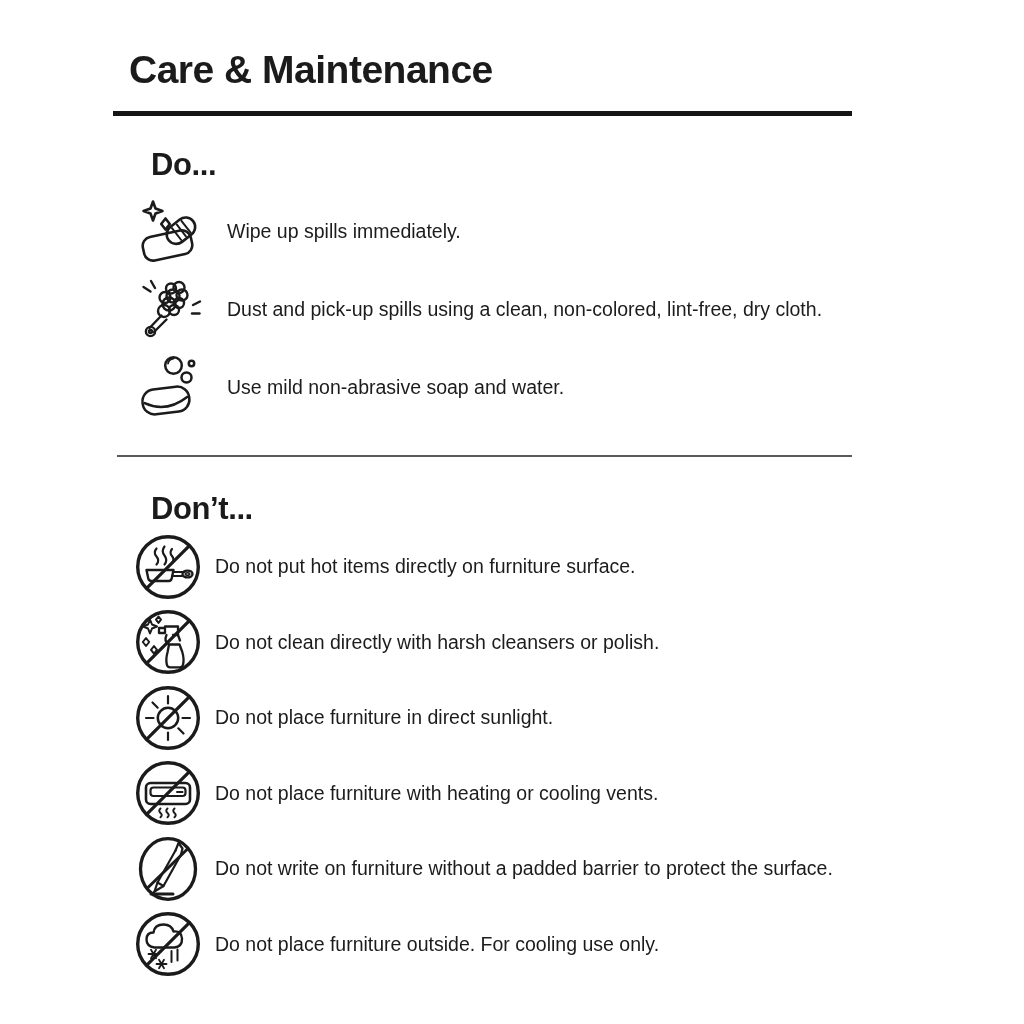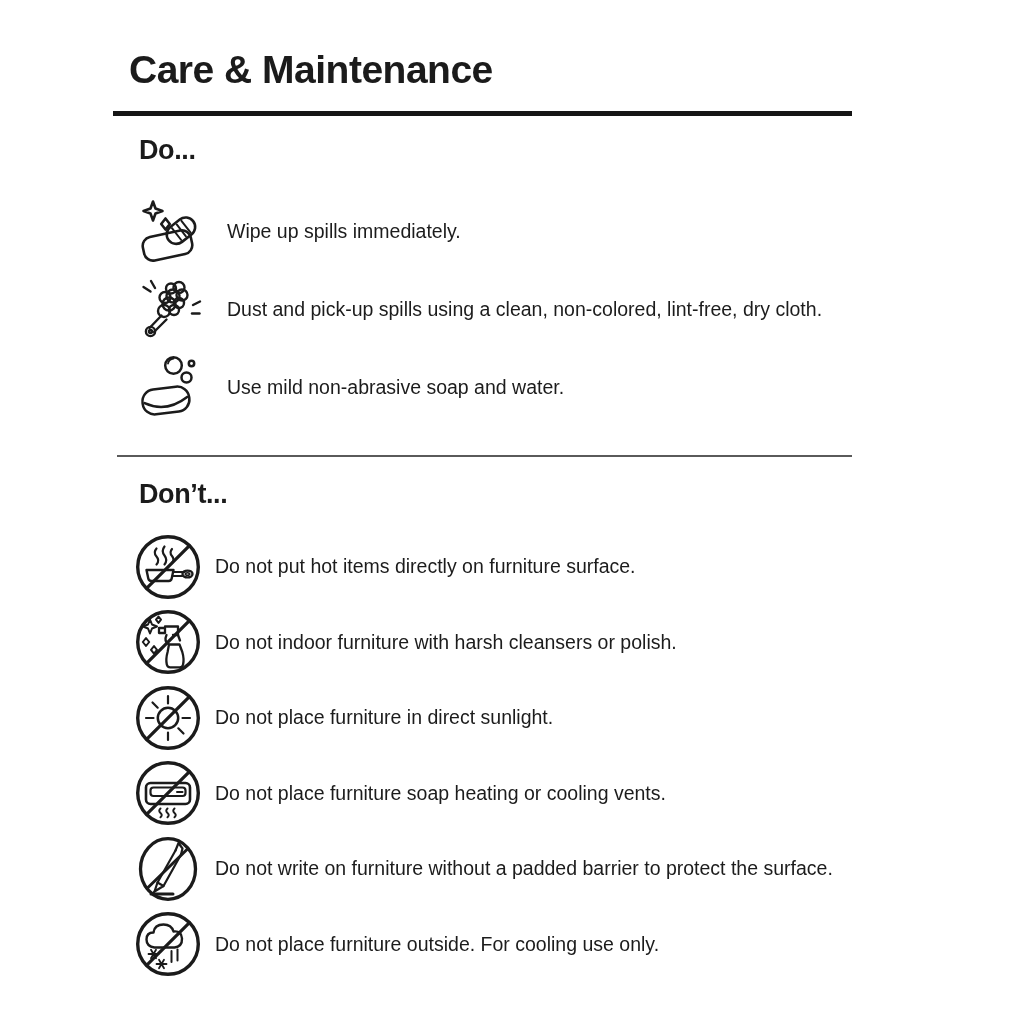--- a/index.html
+++ b/index.html
@@ -7,21 +7,21 @@
     position:relative;width:852px;height:1024px;background:#ffffff;
     font-family:"Liberation Sans",sans-serif;color:#1b1b1b;overflow:hidden;
   }
   .title{
     position:absolute;left:129px;top:50px;margin:0;
     font-size:39px;font-weight:700;letter-spacing:-0.5px;line-height:1;
   }
   .rule-thick{position:absolute;left:113px;top:111px;width:779px;height:4.5px;background:#151515;}
   .rule-thin{position:absolute;left:117px;top:455px;width:776px;height:2px;background:#5a5a5a;}
   .section-heading{
-    position:absolute;margin:0;font-size:27px;font-weight:700;letter-spacing:-0.4px;line-height:1;
+    position:absolute;margin:12px;font-size:31px;font-weight:700;letter-spacing:-0.4px;line-height:1;
   }
   .section-heading.do{left:139px;top:137px;}
   .section-heading.dont{left:139px;top:481px;}
   .items{position:absolute;display:flex;flex-direction:column;}
   .items.do{left:134px;top:192px;}
   .items.dont{left:133px;top:529px;}
   .row{display:flex;align-items:center;}
   .items.do .row{height:78px;}
   .items.dont .row{height:75.5px;}
   .icon-cell{width:74px;display:flex;align-items:center;justify-content:center;flex:none;}
@@ -133,21 +133,21 @@
           <path d="M20 38 l3 3.8 l-3 3.8 l-3 -3.8 z" stroke-width="2"></path>
           <path d="M24.5 8.5 l2.5 3.2 l-2.5 3.2 l-2.5 -3.2 z" stroke-width="2"></path>
           <rect x="25" y="20" width="6" height="5" stroke-width="2.3"></rect>
           <path d="M31 18.5 h13 v8.5 h-5" stroke-width="2.3"></path>
           <path d="M32.5 27 q-3 6.5 2.5 9.5" stroke-width="2.3"></path>
           <path d="M44 27 l2 5.5" stroke-width="2.3"></path>
           <path d="M35 36.5 h10.5 l2.8 7.5 q2 7 0.8 12.5 q-0.6 2.8 -3.4 2.8 h-9.5 q-2.8 0 -3.4 -2.8 q-1.2 -5.5 0.8 -12.5 z" stroke-width="2.3"></path>
           <path d="M12.8 55.2 L55.2 12.8" stroke-width="3.2"></path>
         </svg>
       </span>
-      <span class="row-text">Do not indoor furniture with harsh cleansers or polish.</span>
+      <span class="row-text">Do not clean directly with harsh cleansers or polish.</span>
     </div>
 
     <div class="row">
       <span class="icon-cell">
         <svg width="68" height="68" viewBox="0 0 68 68" fill="none" stroke="#1b1b1b" stroke-linecap="round" stroke-linejoin="round">
           <circle cx="34" cy="34" r="30.3" stroke-width="3.4"></circle>
           <circle cx="34" cy="34" r="10.2" stroke-width="2.5"></circle>
           <path d="M48.5 34 H56 M44.3 44.3 L49.5 49.5 M34 48.5 V56 M23.7 44.3 L18.5 49.5 M19.5 34 H12 M23.7 23.7 L18.5 18.5 M34 19.5 V12 M44.3 23.7 L49.5 18.5" stroke-width="2.2"></path>
           <path d="M12.8 55.2 L55.2 12.8" stroke-width="3.2"></path>
         </svg>
@@ -161,21 +161,21 @@
           <circle cx="34" cy="34" r="30.3" stroke-width="3.4"></circle>
           <rect x="12" y="24" width="44" height="21" rx="4.5" stroke-width="2.6"></rect>
           <rect x="16.5" y="28.5" width="35" height="8.5" rx="3" stroke-width="2.2"></rect>
           <path d="M43 33 h5.5" stroke-width="2"></path>
           <path d="M26.5 49.5 q-2.5 2.2 0 4.4 q2.5 2.2 0 4.4" stroke-width="2"></path>
           <path d="M33.5 49.5 q-2.5 2.2 0 4.4 q2.5 2.2 0 4.4" stroke-width="2"></path>
           <path d="M40.5 49.5 q-2.5 2.2 0 4.4 q2.5 2.2 0 4.4" stroke-width="2"></path>
           <path d="M12.8 55.2 L55.2 12.8" stroke-width="3.2"></path>
         </svg>
       </span>
-      <span class="row-text">Do not place furniture soap heating or cooling vents.</span>
+      <span class="row-text">Do not place furniture with heating or cooling vents.</span>
     </div>
 
     <div class="row">
       <span class="icon-cell">
         <svg width="68" height="68" viewBox="0 0 68 68" fill="none" stroke="#1b1b1b" stroke-linecap="round" stroke-linejoin="round">
           <ellipse cx="34" cy="34" rx="27.5" ry="30.3" stroke-width="3.3"></ellipse>
           <path d="M41.5 15.5 L23.5 47.5" stroke-width="2.2"></path>
           <path d="M47 19.5 L29.5 51" stroke-width="2.2"></path>
           <path d="M41.5 15.5 L44.5 8 L48.5 13.5 L47 19.5" stroke-width="2.2"></path>
           <path d="M23.5 47.5 L29.5 51 L20.5 56.5 Z" stroke-width="2.2"></path>

